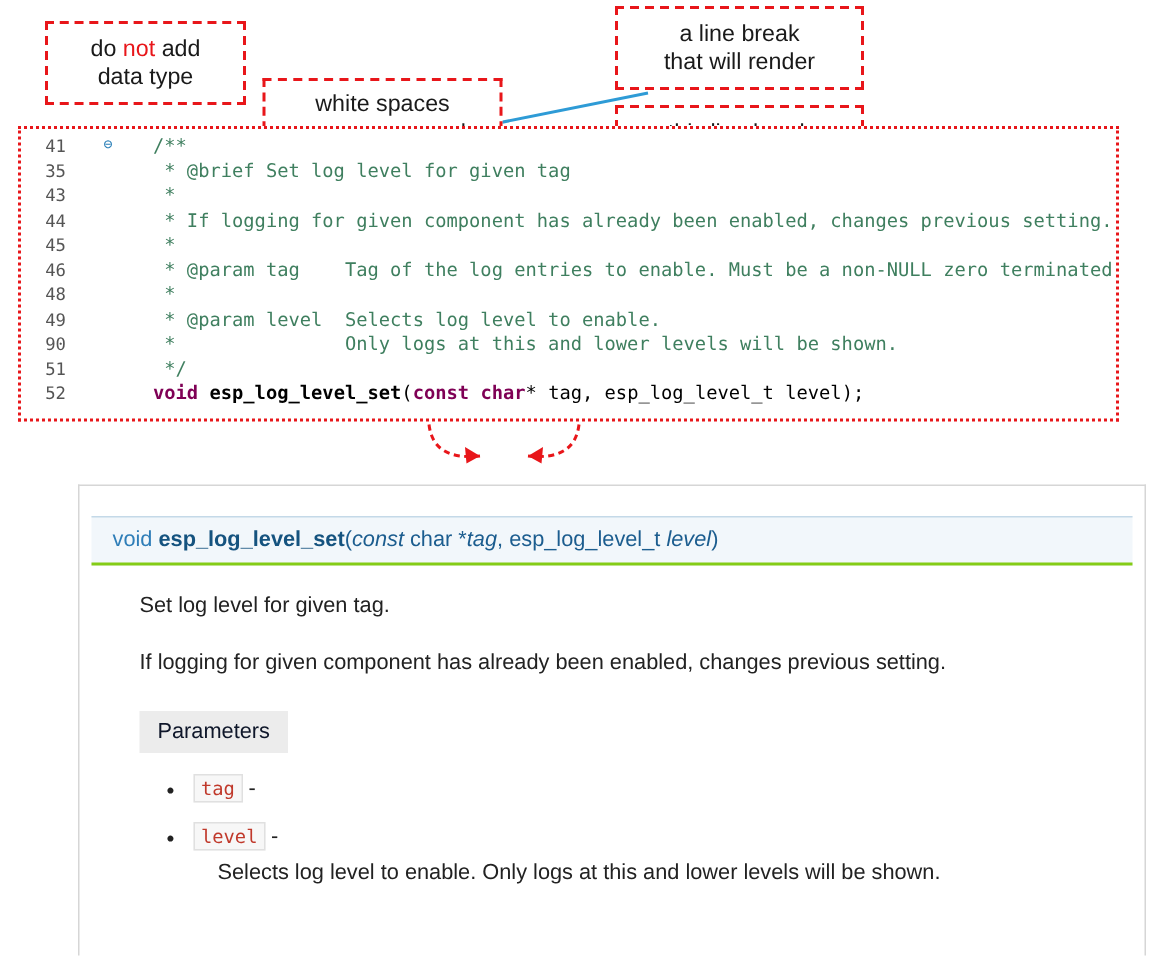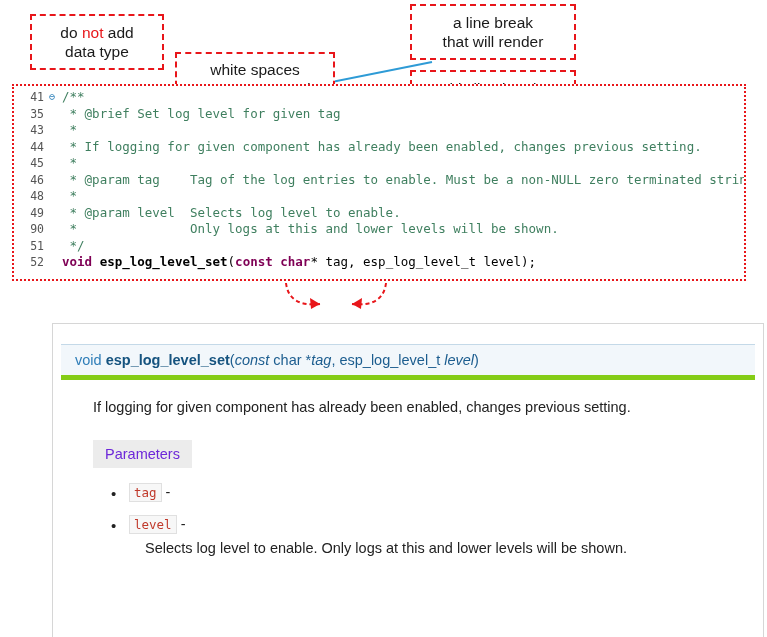--- a/index.html
+++ b/index.html
@@ -61,20 +61,21 @@
     padding: 3px 0 0 0;
     overflow: hidden;
   }
   .code-line {
     display: flex;
     align-items: flex-start;
     font-family: "DejaVu Sans Mono", monospace;
     font-size: 12.5px;
     line-height: 16.5px;
     white-space: pre;
+    gap: 20px;
   }
   .ln {
     width: 30px;
     min-width: 30px;
     text-align: right;
     color: #555555;
     font-family: "DejaVu Sans Mono", monospace;
     font-size: 11.5px;
     padding-right: 2px;
     user-select: none;
@@ -105,42 +106,42 @@
     height: 314px;
     background: #ffffff;
     border: 1px solid #d6d6d6;
     border-bottom: none;
     box-sizing: border-box;
     overflow: hidden;
   }
   #doc-signature {
     background: #f2f7fb;
     border-top: 1px solid #c4d9e8;
-    border-bottom: 5px solid #84cc16;
+    border-bottom: 2px solid #84cc16;
     padding: 7px 14px;
     font-family: "Liberation Sans", sans-serif;
     font-size: 14.5px;
     color: #1c5d8f;
     margin: 20px 8px 0 8px;
   }
   #doc-signature .sig-kw { color: #2f7eb8; font-weight: normal; }
   #doc-signature .sig-name { font-weight: bold; color: #15537f; }
   #doc-signature .sig-italic { font-style: italic; }
   .doc-para {
     margin: 18px 0 0 40px;
     font-size: 14.5px;
     color: #222222;
     line-height: 1.35;
     max-width: 630px;
   }
   #doc-params-head {
     margin: 22px 0 0 40px;
     display: inline-block;
     background: #ececec;
-    color: #6d28d9;
+    color: #0f172a;
     font-size: 14.5px;
     padding: 6px 12px;
   }
   .doc-item {
     margin: 16px 0 0 76px;
     position: relative;
     font-size: 14.5px;
     color: #222222;
   }
   .doc-bullet {
@@ -269,20 +270,21 @@
   </div>
 
 </div>
 
 <div id="doc-panel">
 
   <div id="doc-signature">
     <span class="sig-kw">void </span><span class="sig-name">esp_log_level_set</span><span>(</span><span class="sig-italic">const</span><span> char *</span><span class="sig-italic">tag</span><span>, </span><span>esp_log_level_t </span><span class="sig-italic">level</span><span>)</span>
   </div>
 
+  <div class="doc-para">Set log level for given tag.</div>
   <div class="doc-para">If logging for given component has already been enabled, changes previous setting.</div>
 
   <div id="doc-params-head">Parameters</div>
 
   <div class="doc-item">
     <span class="doc-bullet">•</span>
     <span class="param-code">tag</span>
     <span>-</span>
   </div>
 

